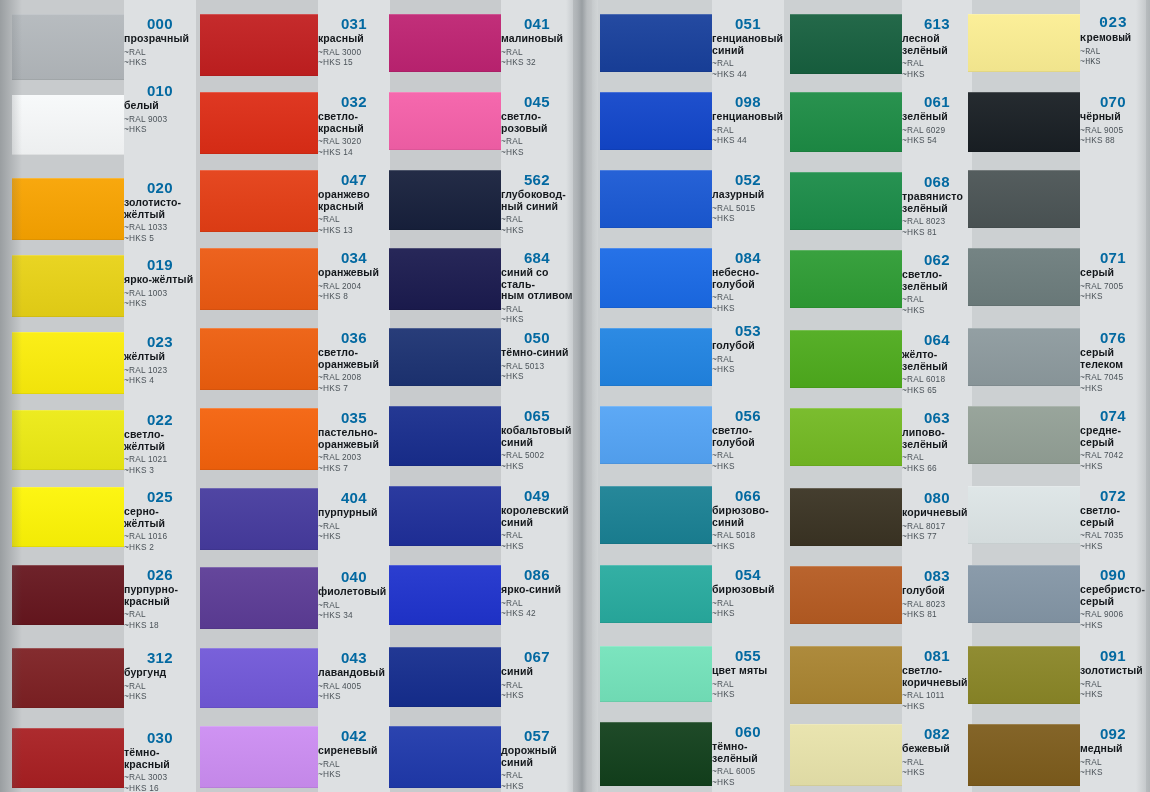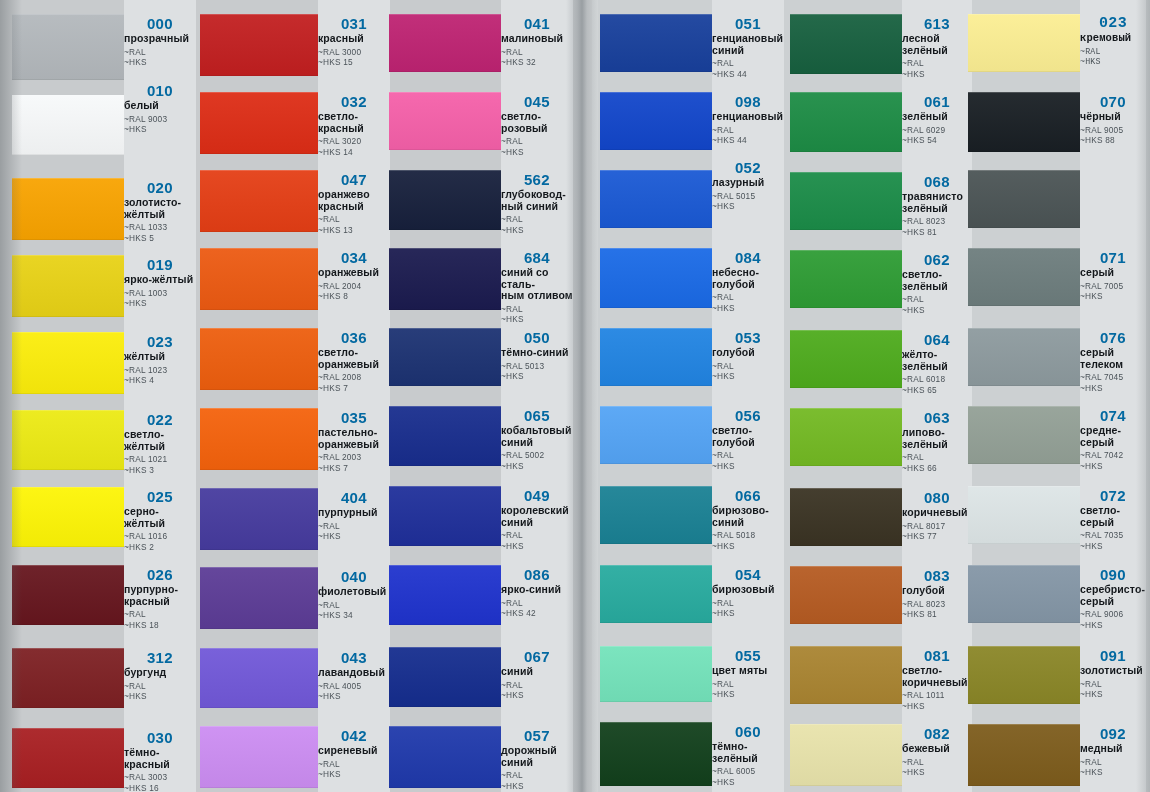--- a/index.html
+++ b/index.html
@@ -408,38 +408,38 @@
             </div>
           </div>
           <div class="entry" style="top: 94px;">
             <div class="code">098</div>
             <div class="nm">генциановый</div>
             <div class="ref">
               <span>~RAL</span>
               <span>~HKS 44</span>
             </div>
           </div>
-          <div class="entry" style="top: 160px;">
+          <div class="entry" style="top: 172px;">
             <div class="code">052</div>
             <div class="nm">лазурный</div>
             <div class="ref">
               <span>~RAL 5015</span>
               <span>~HKS</span>
             </div>
           </div>
           <div class="entry" style="top: 250px;">
             <div class="code">084</div>
             <div class="nm">небесно-
 голубой</div>
             <div class="ref">
               <span>~RAL</span>
               <span>~HKS</span>
             </div>
           </div>
-          <div class="entry" style="top: 330px;">
+          <div class="entry" style="top: 323px;">
             <div class="code">053</div>
             <div class="nm">голубой</div>
             <div class="ref">
               <span>~RAL</span>
               <span>~HKS</span>
             </div>
           </div>
           <div class="entry" style="top: 408px;">
             <div class="code">056</div>
             <div class="nm">светло-

